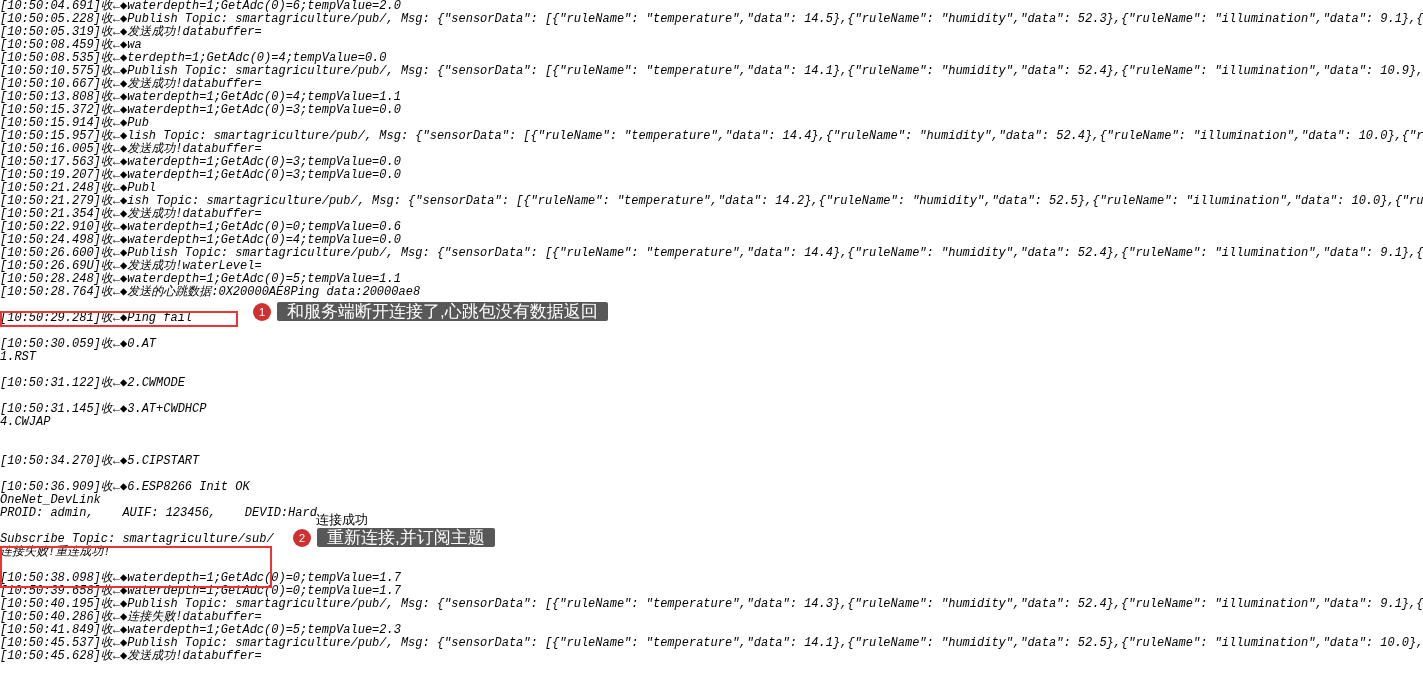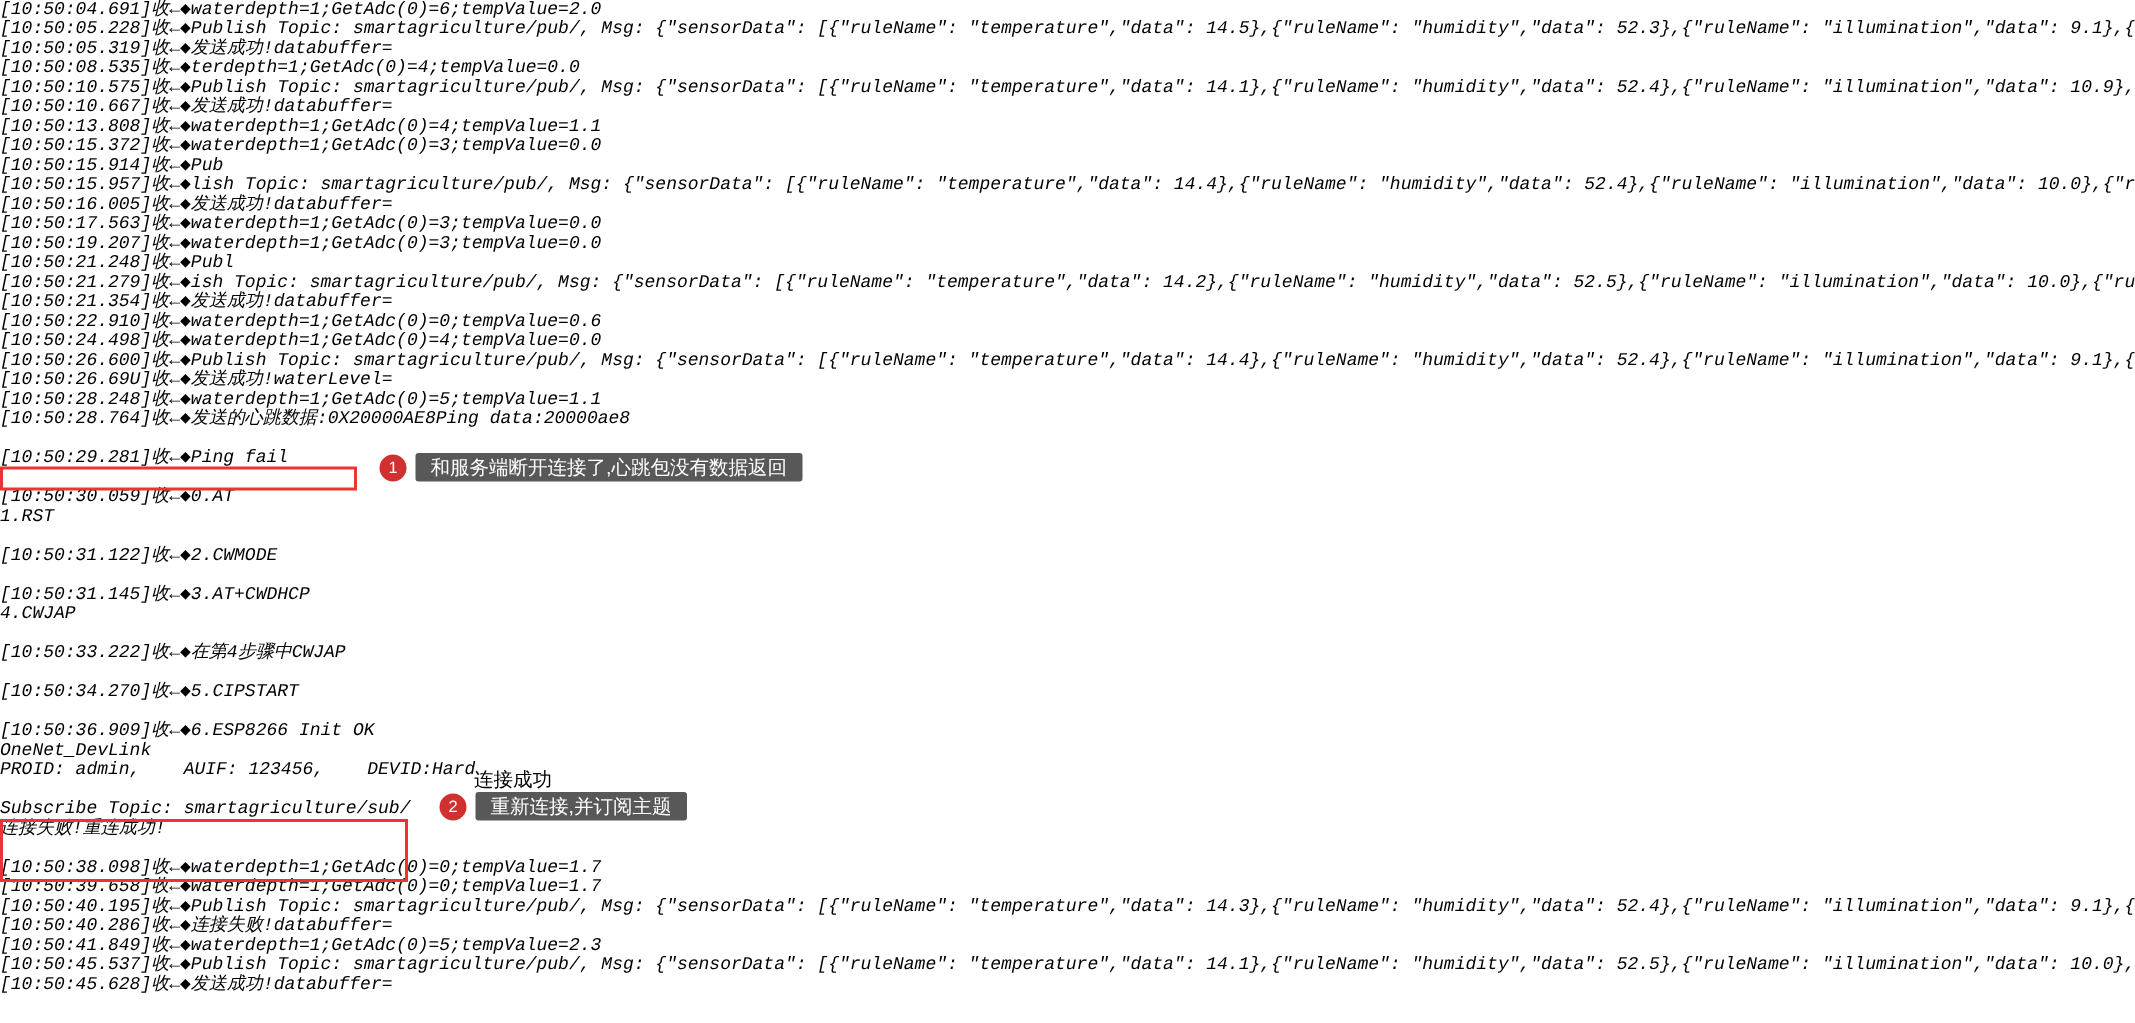--- a/index.html
+++ b/index.html
@@ -37,39 +37,40 @@
     background: #d03030;
     color: #fff;
     font-size: 11px;
     line-height: 18px;
     text-align: center;
     font-family: Arial,sans-serif;
   }
   .tip {
     background: #585858;
     color: #fff;
-    font-size: 13px;
+    font-size: 17px;
     padding: 3px 10px;
     border-radius: 2px;
     font-family: "Microsoft YaHei","SimHei",sans-serif;
   }
   .free-label {
     position: absolute;
     color: #000;
     font-size: 13px;
     font-family: "Microsoft YaHei","SimHei",sans-serif;
   }
 </style>
 </head>
 <body>
 
 <div id="lines">
     <div class="ln">[10:50:04.691]收←◆waterdepth=1;GetAdc(0)=6;tempValue=2.0</div>
     <div class="ln">[10:50:05.228]收←◆Publish Topic: smartagriculture/pub/, Msg: {"sensorData": [{"ruleName": "temperature","data": 14.5},{"ruleName": "humidity","data": 52.3},{"ruleName": "illumination","data": 9.1},{"ruleName":"waterLevel","data": 1},{</div>
     <div class="ln">[10:50:05.319]收←◆发送成功!databuffer=</div>
+    <div class="ln">[10:50:08.459]收←◆wa</div>
     <div class="ln">[10:50:08.535]收←◆terdepth=1;GetAdc(0)=4;tempValue=0.0</div>
     <div class="ln">[10:50:10.575]收←◆Publish Topic: smartagriculture/pub/, Msg: {"sensorData": [{"ruleName": "temperature","data": 14.1},{"ruleName": "humidity","data": 52.4},{"ruleName": "illumination","data": 10.9},{"ruleName":"waterLevel","data": 0},{</div>
     <div class="ln">[10:50:10.667]收←◆发送成功!databuffer=</div>
     <div class="ln">[10:50:13.808]收←◆waterdepth=1;GetAdc(0)=4;tempValue=1.1</div>
     <div class="ln">[10:50:15.372]收←◆waterdepth=1;GetAdc(0)=3;tempValue=0.0</div>
     <div class="ln">[10:50:15.914]收←◆Pub</div>
     <div class="ln">[10:50:15.957]收←◆lish Topic: smartagriculture/pub/, Msg: {"sensorData": [{"ruleName": "temperature","data": 14.4},{"ruleName": "humidity","data": 52.4},{"ruleName": "illumination","data": 10.0},{"ruleName":"waterLevel","data": 1},{"ru</div>
     <div class="ln">[10:50:16.005]收←◆发送成功!databuffer=</div>
     <div class="ln">[10:50:17.563]收←◆waterdepth=1;GetAdc(0)=3;tempValue=0.0</div>
     <div class="ln">[10:50:19.207]收←◆waterdepth=1;GetAdc(0)=3;tempValue=0.0</div>
@@ -86,21 +87,20 @@
     <div class="ln">[10:50:29.281]收←◆Ping fail</div>
     <div class="ln">&nbsp;</div>
     <div class="ln">[10:50:30.059]收←◆0.AT</div>
     <div class="ln">1.RST</div>
     <div class="ln">&nbsp;</div>
     <div class="ln">[10:50:31.122]收←◆2.CWMODE</div>
     <div class="ln">&nbsp;</div>
     <div class="ln">[10:50:31.145]收←◆3.AT+CWDHCP</div>
     <div class="ln">4.CWJAP</div>
     <div class="ln">&nbsp;</div>
-    <div class="ln">[10:50:33.222]收←◆在第4步骤中CWJAP</div>
     <div class="ln">&nbsp;</div>
     <div class="ln">[10:50:34.270]收←◆5.CIPSTART</div>
     <div class="ln">&nbsp;</div>
     <div class="ln">[10:50:36.909]收←◆6.ESP8266 Init OK</div>
     <div class="ln">OneNet_DevLink</div>
     <div class="ln">PROID: admin,    AUIF: 123456,    DEVID:Hard</div>
     <div class="ln">&nbsp;</div>
     <div class="ln">Subscribe Topic: smartagriculture/sub/</div>
     <div class="ln">连接失败!重连成功!</div>
     <div class="ln">&nbsp;</div>

